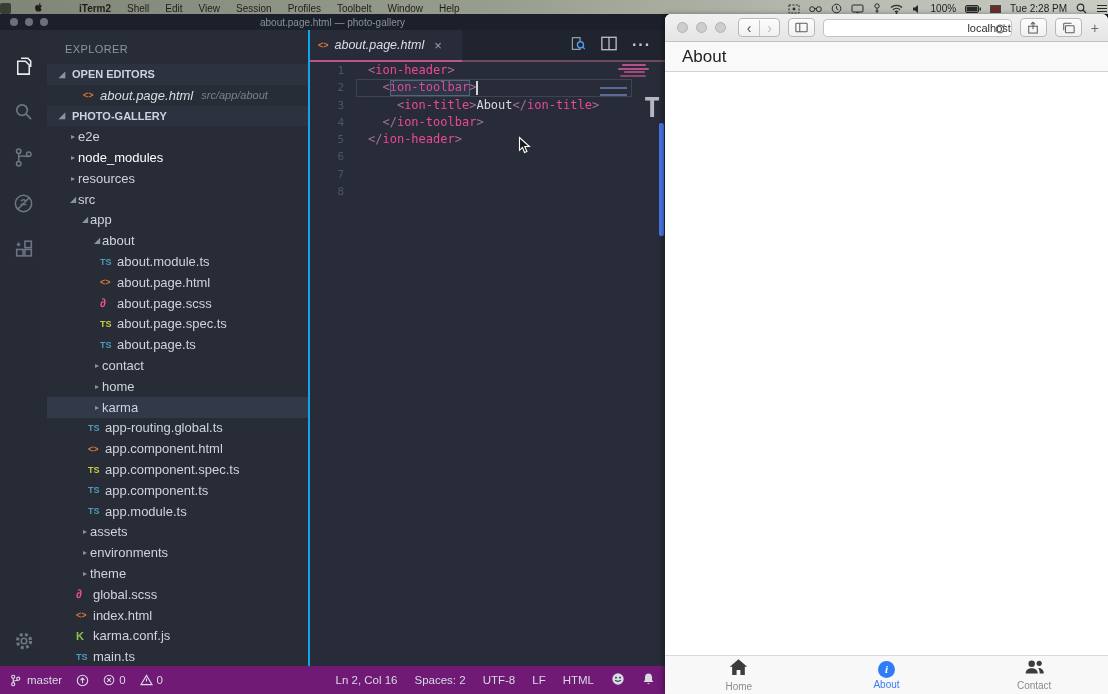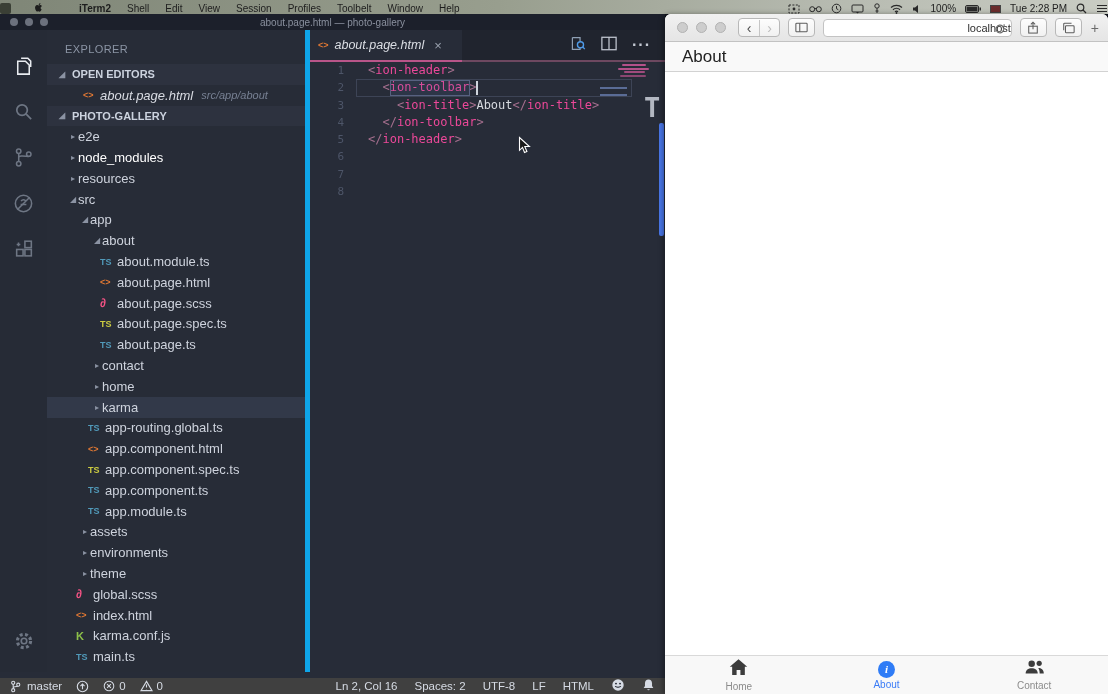--- a/index.html
+++ b/index.html
@@ -30,21 +30,21 @@
 
   #vs-main { position:absolute; left:0; top:16px; width:665px; height:642px; display:flex; }
 
   
   #activitybar { width:47px; background:#262b36; display:flex; flex-direction:column; align-items:center; padding-top:12px; }
   .act-icon { width:47px; height:46px; display:flex; align-items:center; justify-content:center; color:#6e7684; }
   .act-icon.active { color:#e8ebf0; }
   .act-gear { margin-top:auto; margin-bottom:8px; }
 
   
-  #sidebar { width:263px; background:#272c37; border-right:5px solid #0ea5e9; font-size:13px; color:#ccd2dd; overflow:hidden; }
+  #sidebar { width:263px; background:#272c37; border-right:2px solid #0ea5e9; font-size:13px; color:#ccd2dd; overflow:hidden; }
   #expl-title { height:34px; padding:13px 0 0 18px; font-size:11px; letter-spacing:.4px; color:#8c95a5; }
   .srow { height:20.8px; display:flex; align-items:center; }
   .sec { background:#2d323f; font-size:11px; font-weight:bold; color:#ccd3df; padding-left:10px; }
   .sec .twisty { margin-right:5px; }
   .twisty { font-size:8px; color:#8b93a3; width:10px; display:inline-block; text-align:center; flex:none; }
   #open-editor-item { padding-left:36px; }
   .ficon { font-weight:bold; font-size:9px; width:17px; flex:none; display:inline-block; }
   .ficon.html { color:#e37933; } .ficon.ts-blue { color:#519aba; }
   .ficon.ts-yellow { color:#cbcb41; } .ficon.scss { color:#f55385; font-size:12px; }
   .ficon.karma { color:#8dc149; font-size:11px; }
@@ -74,21 +74,21 @@
   #cur-line { position:absolute; left:46px; top:17.3px; width:276px; height:17.3px; border:1px solid #3d4456; }
   #occur-box { position:absolute; left:79.5px; top:18.3px; width:80px; height:15.3px;
     border:1px solid #576180; background:rgba(86,112,160,.14); }
   #caret { position:absolute; left:166.3px; top:18.6px; width:1.4px; height:14.6px; background:#d0d5dd; }
   .mmark { position:absolute; height:2px; border-radius:1px; background:#b5518a; }
   .bmark { position:absolute; height:2px; background:#5a6c96; }
   #artifact-t { position:absolute; left:334px; top:30px; font-size:27px; font-weight:bold; color:#b3b8c2; }
   #ovr-bar { position:absolute; left:349px; top:61px; width:4.5px; height:113px; background:#4a77e8; border-radius:2px; }
 
   
-  #statusbar { position:absolute; left:0; bottom:0; width:665px; height:16px; background:#404040;
+  #statusbar { position:absolute; left:0; bottom:0; width:665px; height:28px; background:#701a75;
     display:flex; align-items:center; color:#d6dbe4; font-size:11.5px; padding:0 10px; }
   .sb-left { display:flex; align-items:center; gap:6px; }
   .sb-grp { display:flex; align-items:center; gap:4px; margin-left:8px; }
   .sb-right { margin-left:auto; display:flex; align-items:center; gap:17px; }
 
   
   #safari { position:absolute; left:665px; top:14px; width:443px; height:680px; background:#fff;
     border-radius:6px 6px 0 0; box-shadow:-2px 0 5px rgba(0,0,0,.35); display:flex; flex-direction:column; overflow:hidden; }
   #sf-toolbar { height:28px; background:linear-gradient(#f1f1f1,#e5e5e5); border-bottom:1px solid #c2c2c2;
     display:flex; align-items:center; padding:0 6px 0 12px; gap:8px; flex:none; }

